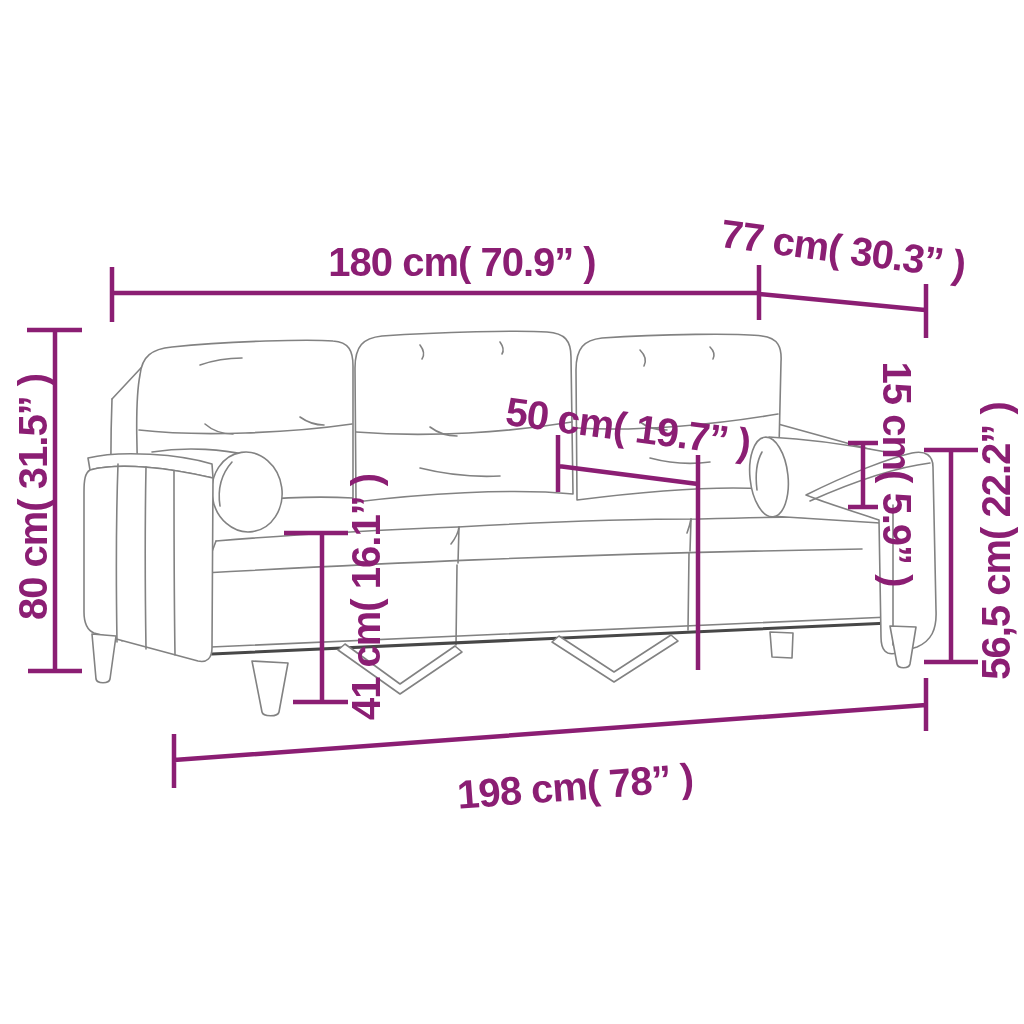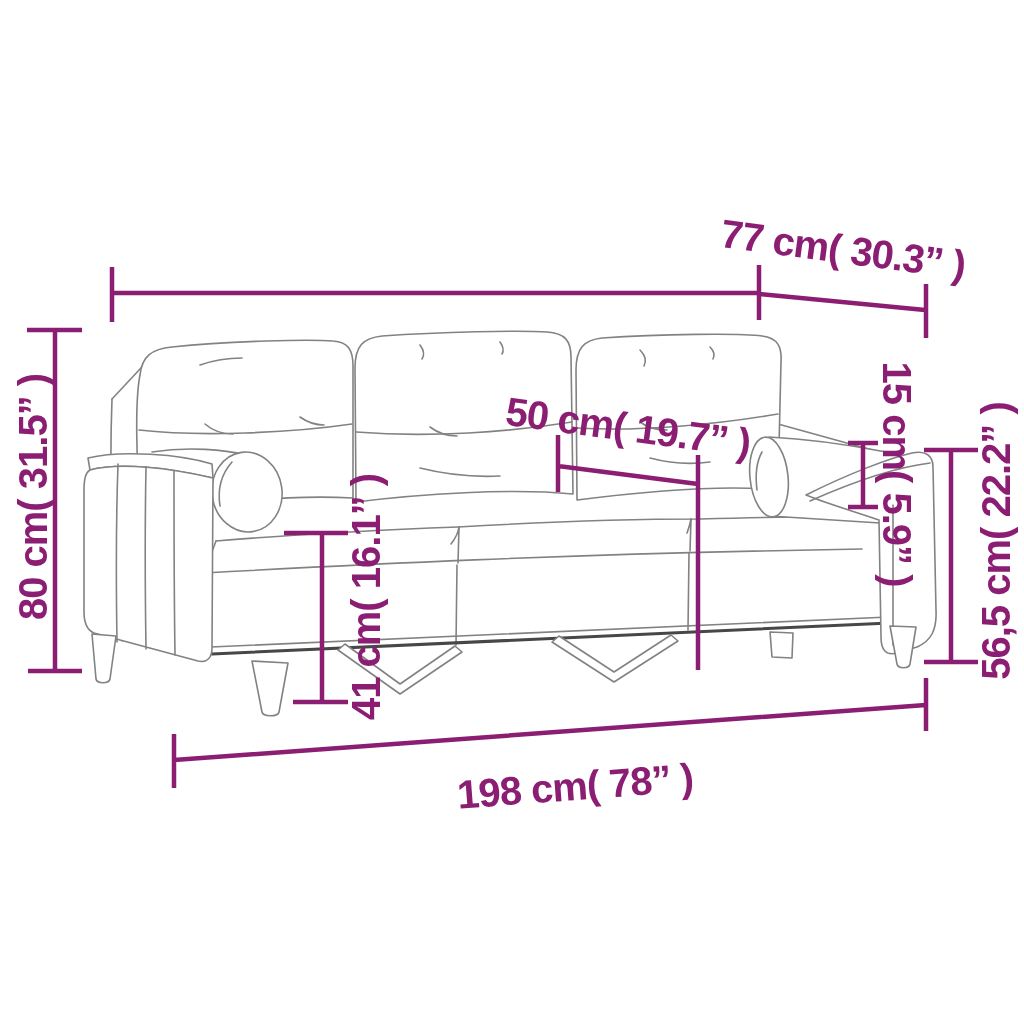--- a/index.html
+++ b/index.html
@@ -141,20 +141,21 @@
       <path d="M759,265 L759,320 M760,294 L925,310 M926,284 L926,338"></path>
       <path d="M27,330 L82,330 M55,330 L55,671 M28,671 L82,671"></path>
       <path d="M558,435 L558,492 M558,466 L698,484 M698,455 L698,670"></path>
       <path d="M848,443 L878,443 M863,443 L863,507 M848,507 L878,507"></path>
       <path d="M924,450 L978,450 M951,450 L951,662 M924,662 L978,662"></path>
       <path d="M284,533 L348,533 M322,533 L322,702 M293,702 L348,702"></path>
       <path d="M174,734 L174,788 M174,760 L926,705 M926,678 L926,731"></path>
     </g>
   </svg>
 
+  <div id="lbl-seat-width" class="dim-label">180 cm( 70.9” )</div>
   <div id="lbl-depth" class="dim-label tilt">77 cm( 30.3” )</div>
   <div id="lbl-back-height" class="dim-label rot-ccw">80 cm( 31.5” )</div>
   <div id="lbl-seat-depth" class="dim-label tilt">50 cm( 19.7” )</div>
   <div id="lbl-pillow" class="dim-label rot-cw">15 cm( 5.9” )</div>
   <div id="lbl-arm-height" class="dim-label rot-ccw">56,5 cm( 22.2” )</div>
   <div id="lbl-seat-height" class="dim-label rot-ccw">41 cm( 16.1” )</div>
   <div id="lbl-total-width" class="dim-label tilt-down">198 cm( 78” )</div>
 
 </div>
 

